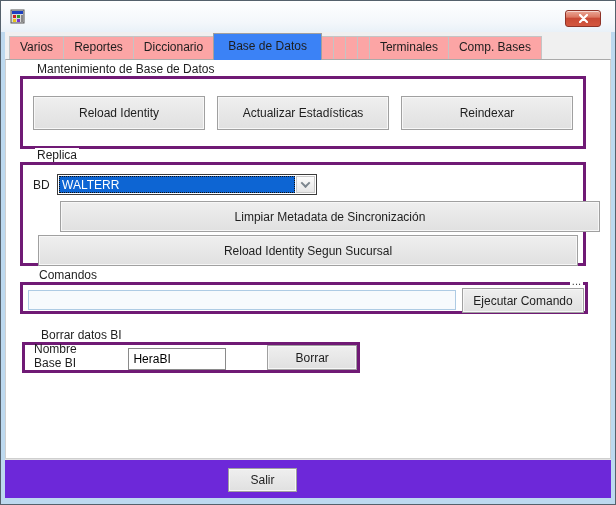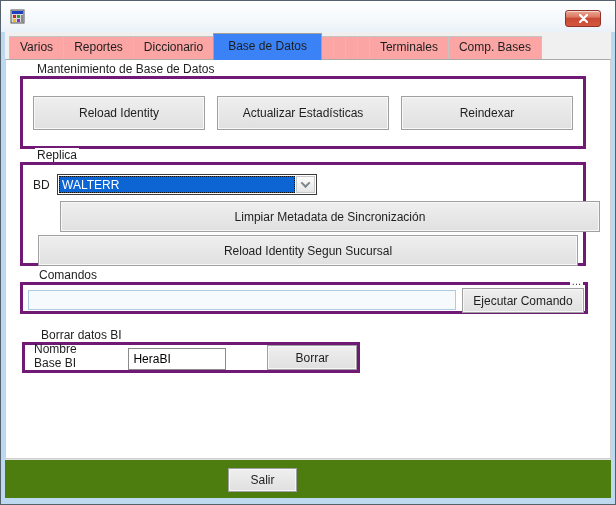--- a/index.html
+++ b/index.html
@@ -86,21 +86,21 @@
   .gb-bi{left:16px;top:282px;width:338px;height:31px;}
   .bi-row{display:flex;align-items:flex-end;height:100%;padding-left:9px;gap:28px;}
   .bi-input{
     width:98px;height:22px;margin-left:8px;border:1px solid #8a8a8a;background:#fff;
     padding:0 4px;font-family:"Liberation Sans",sans-serif;font-size:12px;
   }
   .bi-btn{width:128px;height:25px;margin-left:13px;}
   
   .bottomstrip{
     position:absolute;top:458px;left:4px;right:4px;height:39px;
-    background:#4d7c0f;border-top:1px solid #e2e2e2;
+    background:#6d28d9;border-top:1px solid #e2e2e2;
   }
   .exit-btn{position:absolute;left:223px;top:8px;width:69px;height:24px;}
 </style>
 </head>
 <body>
 
 <div class="window">
 
   <div class="titlebar">
     <svg class="app-icon" viewBox="0 0 16 16">

